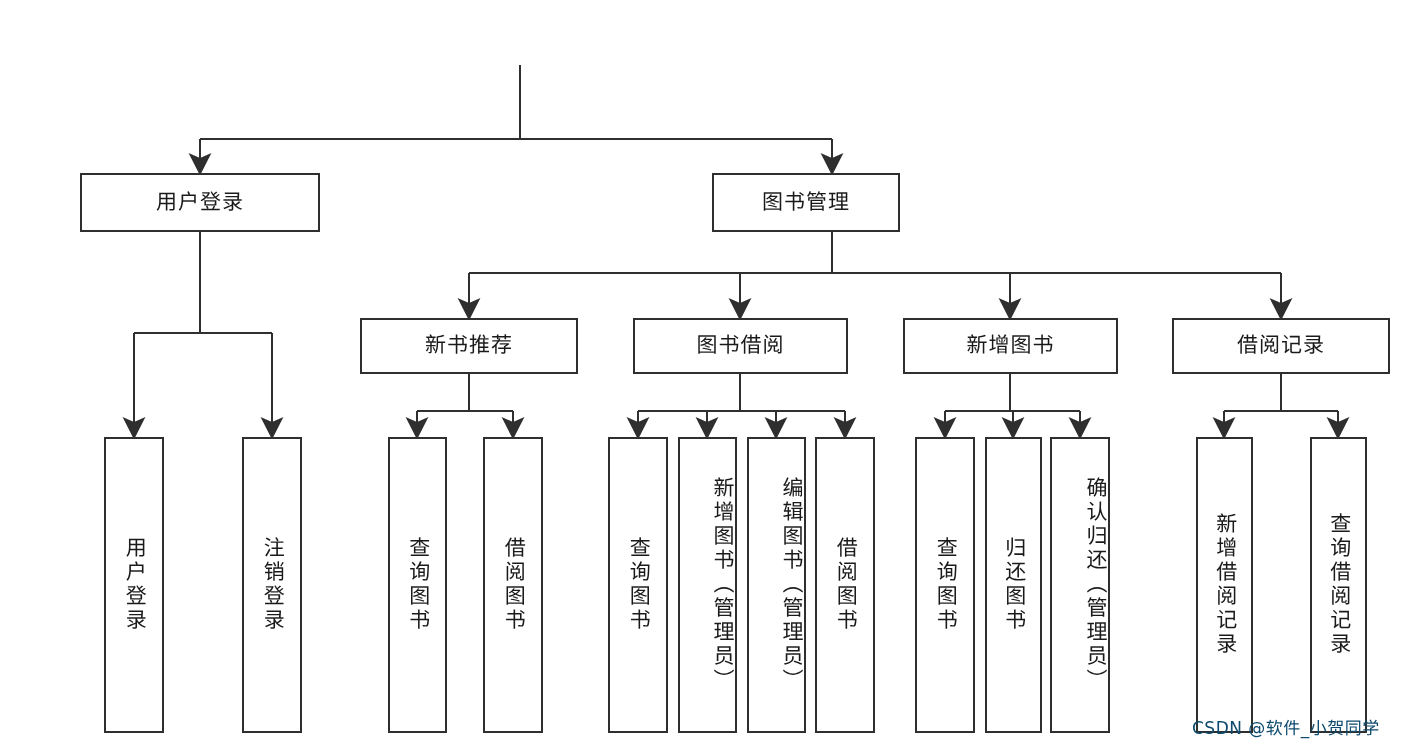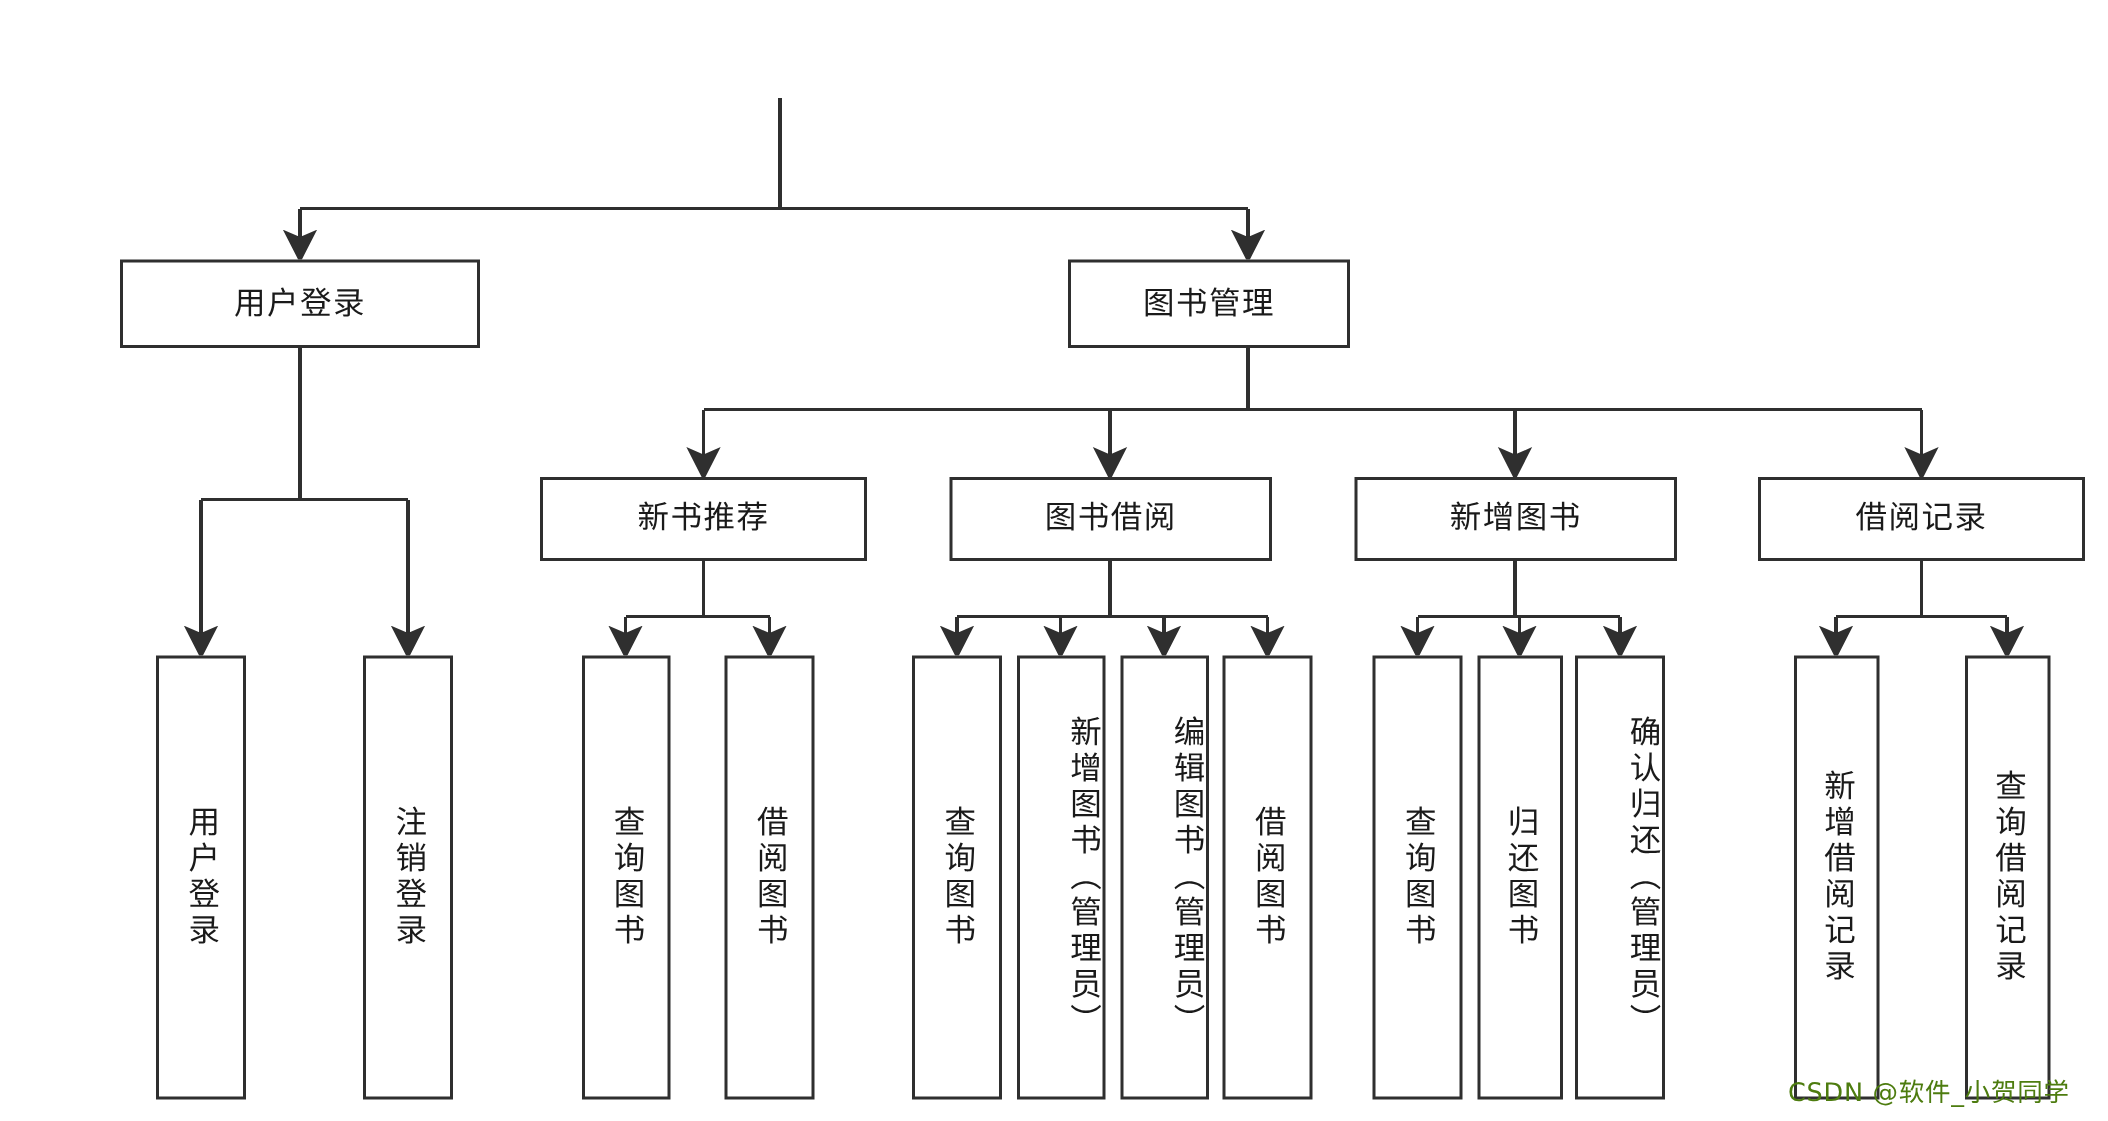--- a/index.html
+++ b/index.html
@@ -57,21 +57,21 @@
     align-items: flex-start;
   }
   .node.vert.vmid {
     align-items: center;
   }
   .watermark {
     position: absolute;
     left: 1192px;
     top: 714px;
     font-size: 17px;
-    color: #4d7c0f;
+    color: #0c4a6e;
     white-space: nowrap;
     letter-spacing: 0.5px;
   }
 </style>
 </head>
 <body>
 
 <div id="canvas">
 
   <svg id="edges" viewBox="0 0 1405 747" width="1405" height="747">

